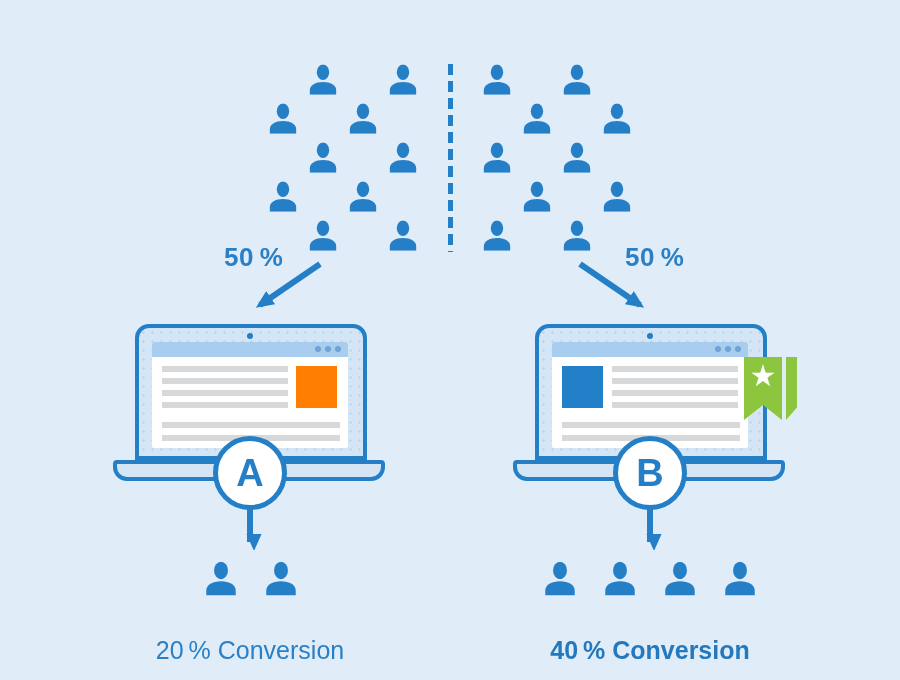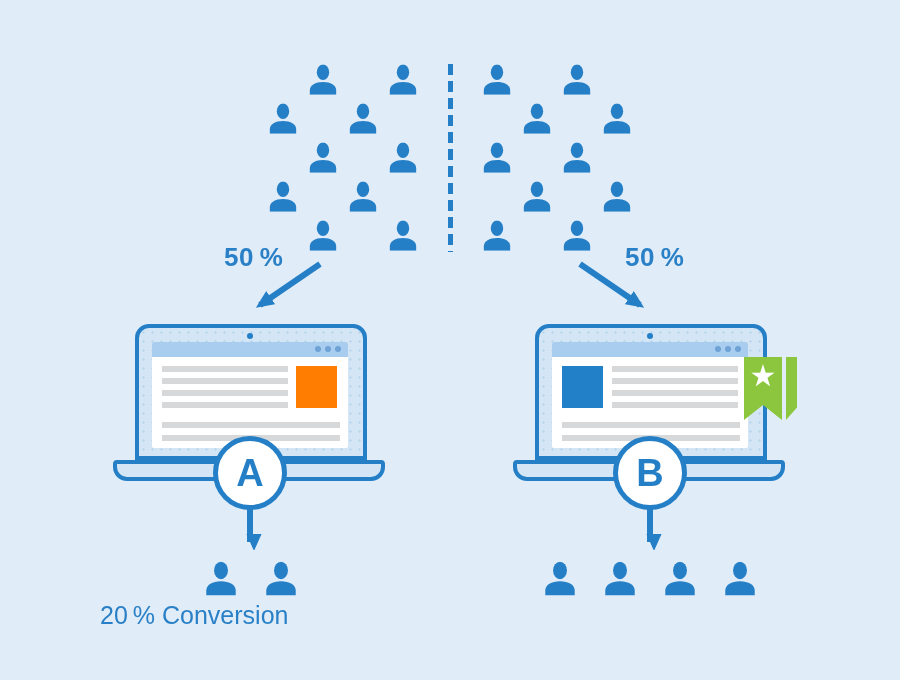--- a/index.html
+++ b/index.html
@@ -65,22 +65,22 @@
     width:74px;height:74px;border-radius:50%;
     background:#ffffff;border:5px solid #247fc7;
     display:flex;align-items:center;justify-content:center;
     color:#247fc7;font-size:38px;font-weight:700;z-index:5;
   }
   
   .arrow{position:absolute;overflow:visible;}
   .arrow line{stroke:#247fc7;stroke-width:6;}
   
   .conv{
-    position:absolute;width:300px;
-    color:#2a80c6;font-size:25px;
+    position:absolute;width:300px;text-align:center;
+    color:#2a80c6;font-size:25px;margin-top:35px;
   }
   .conv.bold{font-weight:700;color:#2378be;}
 </style>
 </head>
 <body>
 
 <svg width="0" height="0" style="position:absolute">
   <symbol id="person-shape" viewBox="0 0 40 36">
     <ellipse cx="20" cy="9.5" rx="7.3" ry="9.2"></ellipse>
     <path d="M4.5 36 V30.5 C4.5 24.6 11 20.8 20 20.8 C29 20.8 35.5 24.6 35.5 30.5 V36 Z"></path>
@@ -268,14 +268,15 @@
         </svg></div>
       <div class="person" style="left: 661px; top: 561px;"><svg viewBox="0 0 40 36" width="38" height="35">
           <use href="#person-shape"></use>
         </svg></div>
       <div class="person" style="left: 721px; top: 561px;"><svg viewBox="0 0 40 36" width="38" height="35">
           <use href="#person-shape"></use>
         </svg></div>
     </div>
 
   <div class="conv" style="left:100px;top:601px;">20 % Conversion</div>
+  <div class="conv bold" style="left:500px;top:601px;">40 % Conversion</div>
 
 </div>
 
 </body></html>

